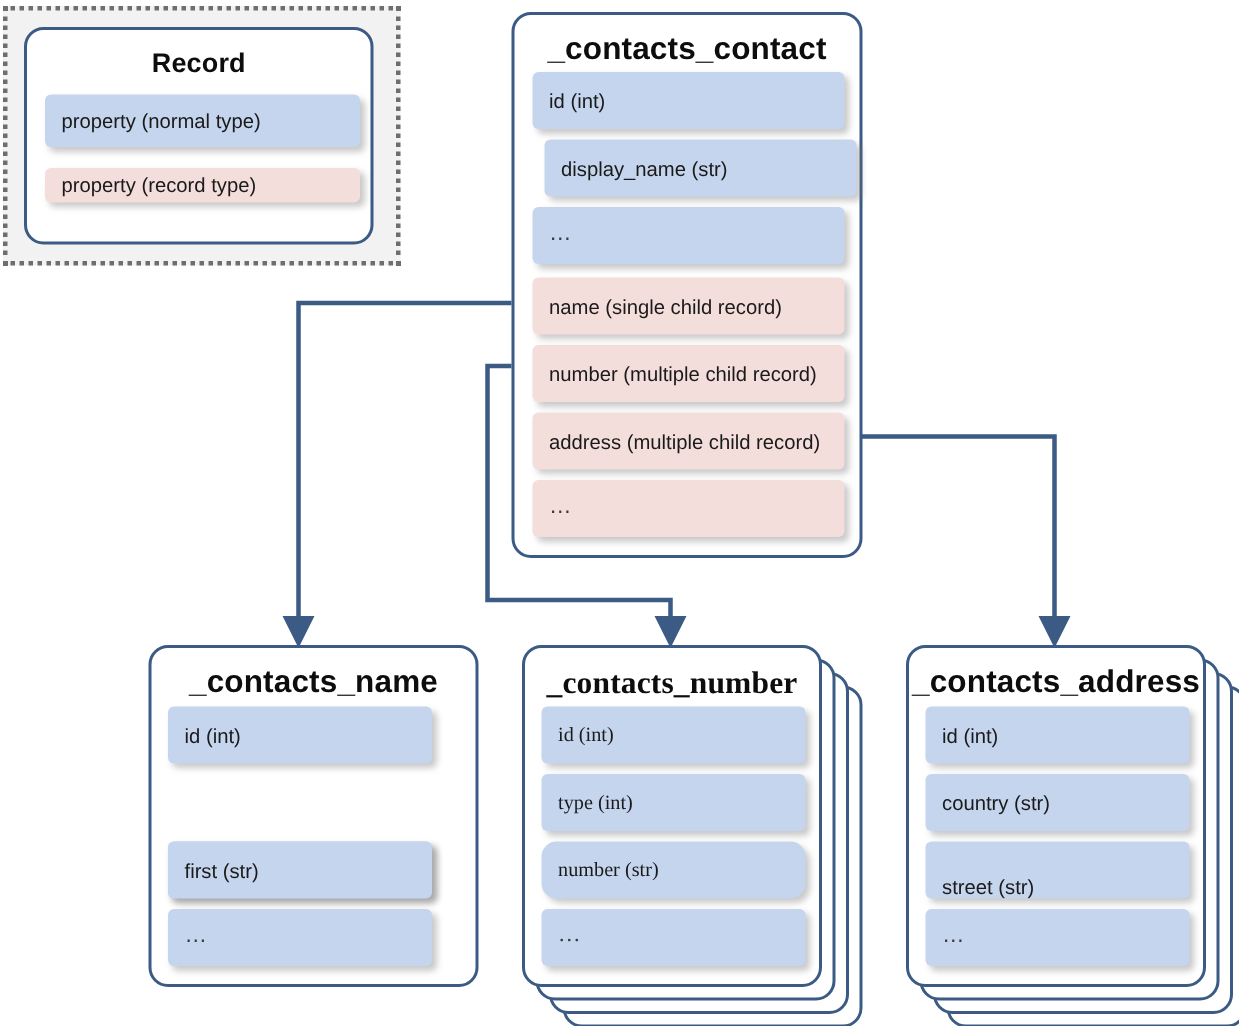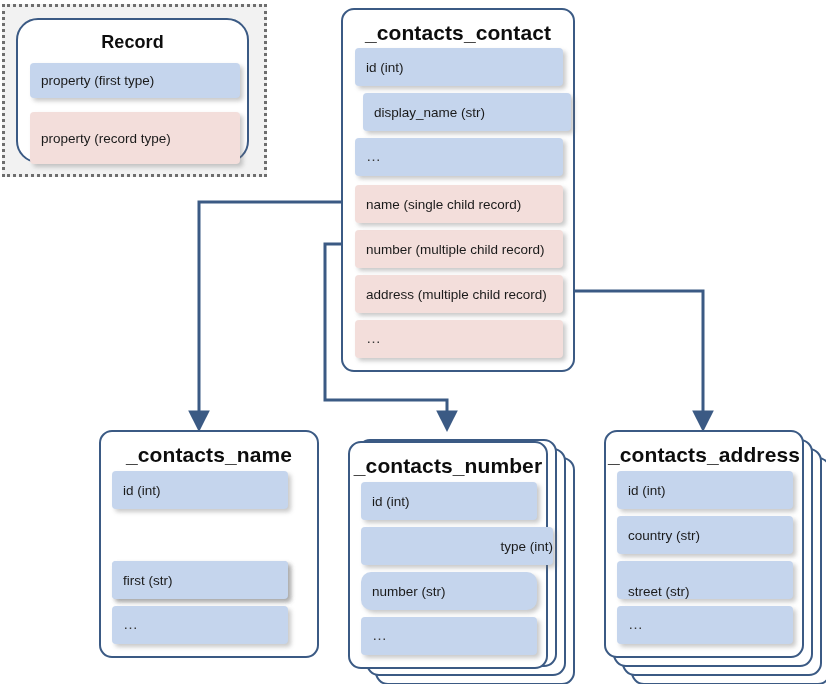--- a/index.html
+++ b/index.html
@@ -112,26 +112,26 @@
     </defs>
 
     <path d="M 341,202 L 199,202 L 199,420" fill="none" stroke="#3b5a84" stroke-width="3" marker-end="url(#arrow)"></path>
 
     <path d="M 341,244 L 325,244 L 325,400 L 447,400 L 447,420" fill="none" stroke="#3b5a84" stroke-width="3" marker-end="url(#arrow)"></path>
 
     <path d="M 563,291 L 703,291 L 703,420" fill="none" stroke="#3b5a84" stroke-width="3" marker-end="url(#arrow)"></path>
   </svg>
 
   <div class="legend-frame"></div>
-  <div class="card" style="left:16px; top:18px; width:233px; height:145px;border-radius:22px;">
+  <div class="card" style="left:16px; top:18px; width:233px; height:145px;">
     <div class="card-title legend-title" style="top:12px;">Record</div>
     <div class="prop normal" style="left:12px; top:43px; width:210px; height:35px;">
-      <span>property (first  type)</span>
-    </div>
-    <div class="prop record" style="left:12px; top:92px; width:210px; height:52px;">
+      <span>property (normal  type)</span>
+    </div>
+    <div class="prop record" style="left:12px; top:92px; width:210px; height:23px;">
       <span>property (record type)</span>
     </div>
   </div>
 
   <div class="card" style="left:341px; top:8px; width:234px; height:364px;">
     <div class="card-title" style="top:11px;">_contacts_contact</div>
     <div class="prop normal" style="left:12px; top:38px; width:208px; height:38px;">
       <span>id (int)</span>
     </div>
     <div class="prop normal" style="left:20px; top:83px; width:208px; height:38px;">
@@ -166,26 +166,26 @@
       <span>first (str)</span>
     </div>
     <div class="prop normal ellipsis" style="left:11px; top:174px; width:176px; height:38px;">
       <span>…</span>
     </div>
   </div>
 
   <div class="card-ghost" style="left:375px; top:457px; width:200px; height:228px;"></div>
   <div class="card-ghost" style="left:366px; top:448px; width:200px; height:228px;"></div>
   <div class="card-ghost" style="left:357px; top:439px; width:200px; height:228px;"></div>
-  <div class="card" style="left:348px; top:441px; width:200px; height:228px;">
+  <div class="card" style="left:348px; top:430px; width:200px; height:228px;font-family:Liberation Serif, serif;">
     <div class="card-title" style="top:11px;">_contacts_number</div>
     <div class="prop normal" style="left:11px; top:39px; width:176px; height:38px;">
       <span>id (int)</span>
     </div>
-    <div class="prop normal" style="left:11px; top:84px; width:192px; height:38px;justify-content:flex-end;">
+    <div class="prop normal" style="left:11px; top:84px; width:176px; height:38px;">
       <span>type (int)</span>
     </div>
     <div class="prop normal" style="left:11px; top:129px; width:176px; height:38px;border-radius:10px;">
       <span>number (str)</span>
     </div>
     <div class="prop normal ellipsis" style="left:11px; top:174px; width:176px; height:38px;">
       <span>…</span>
     </div>
   </div>
 

